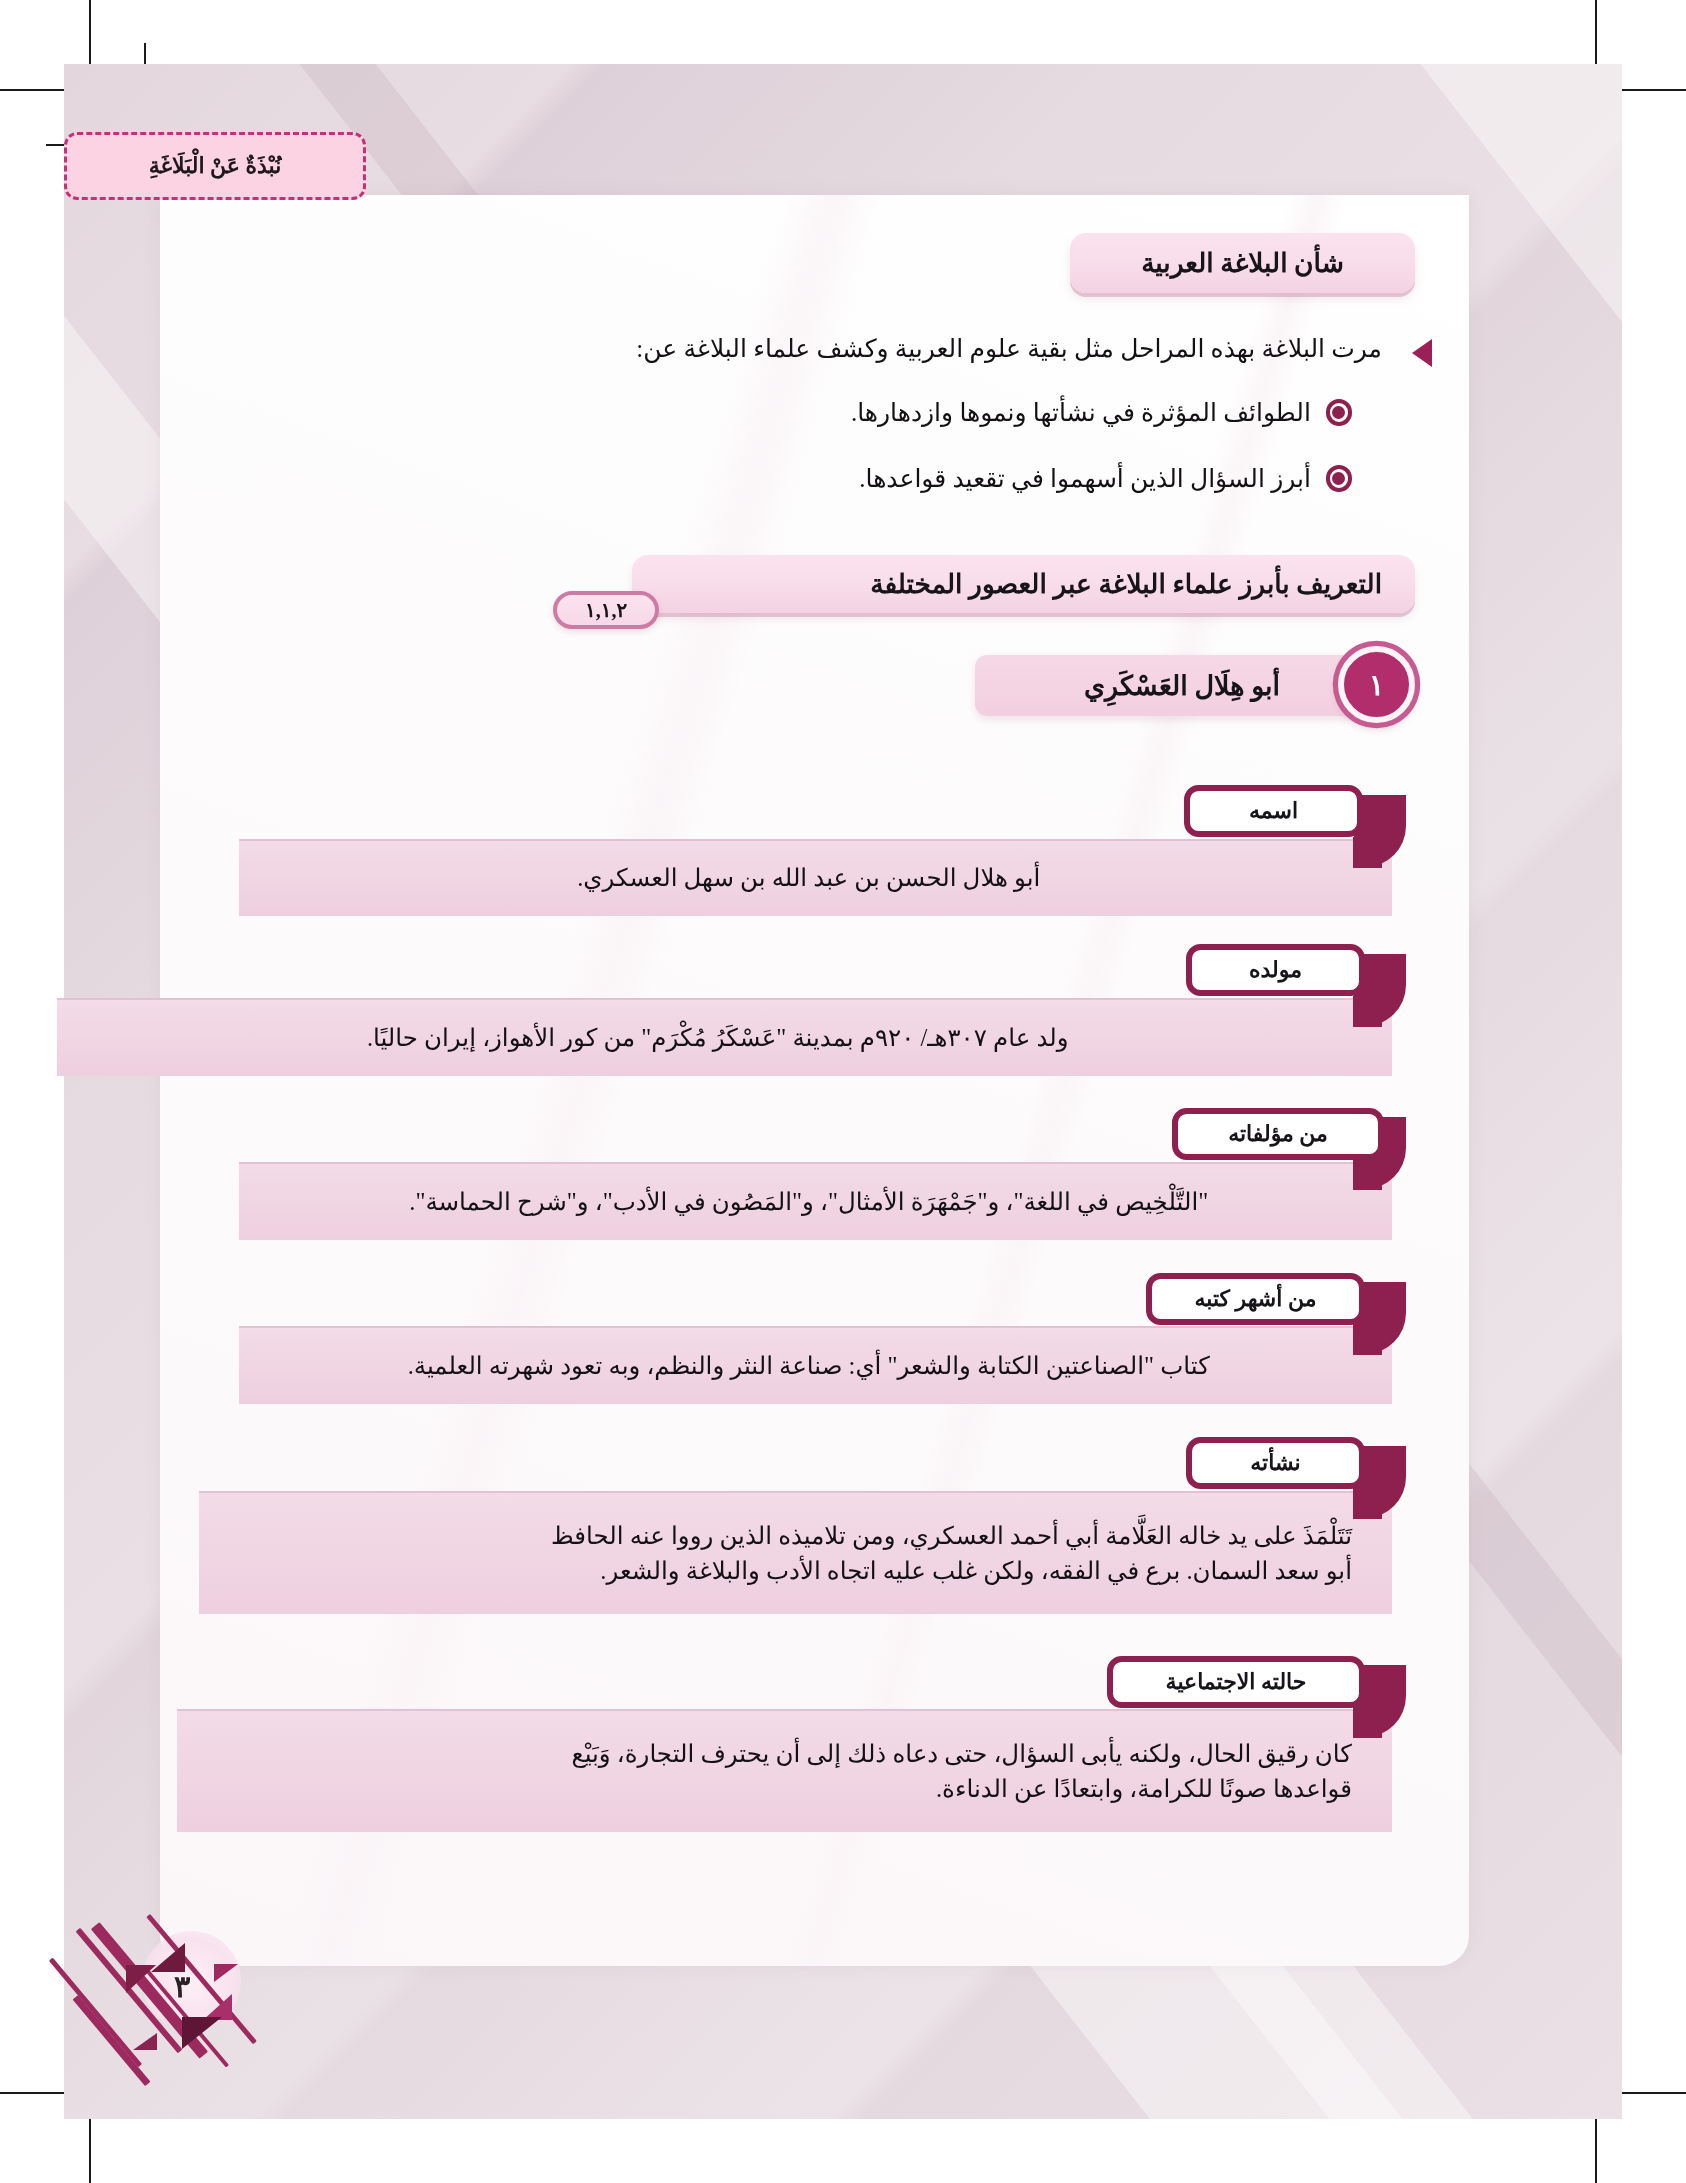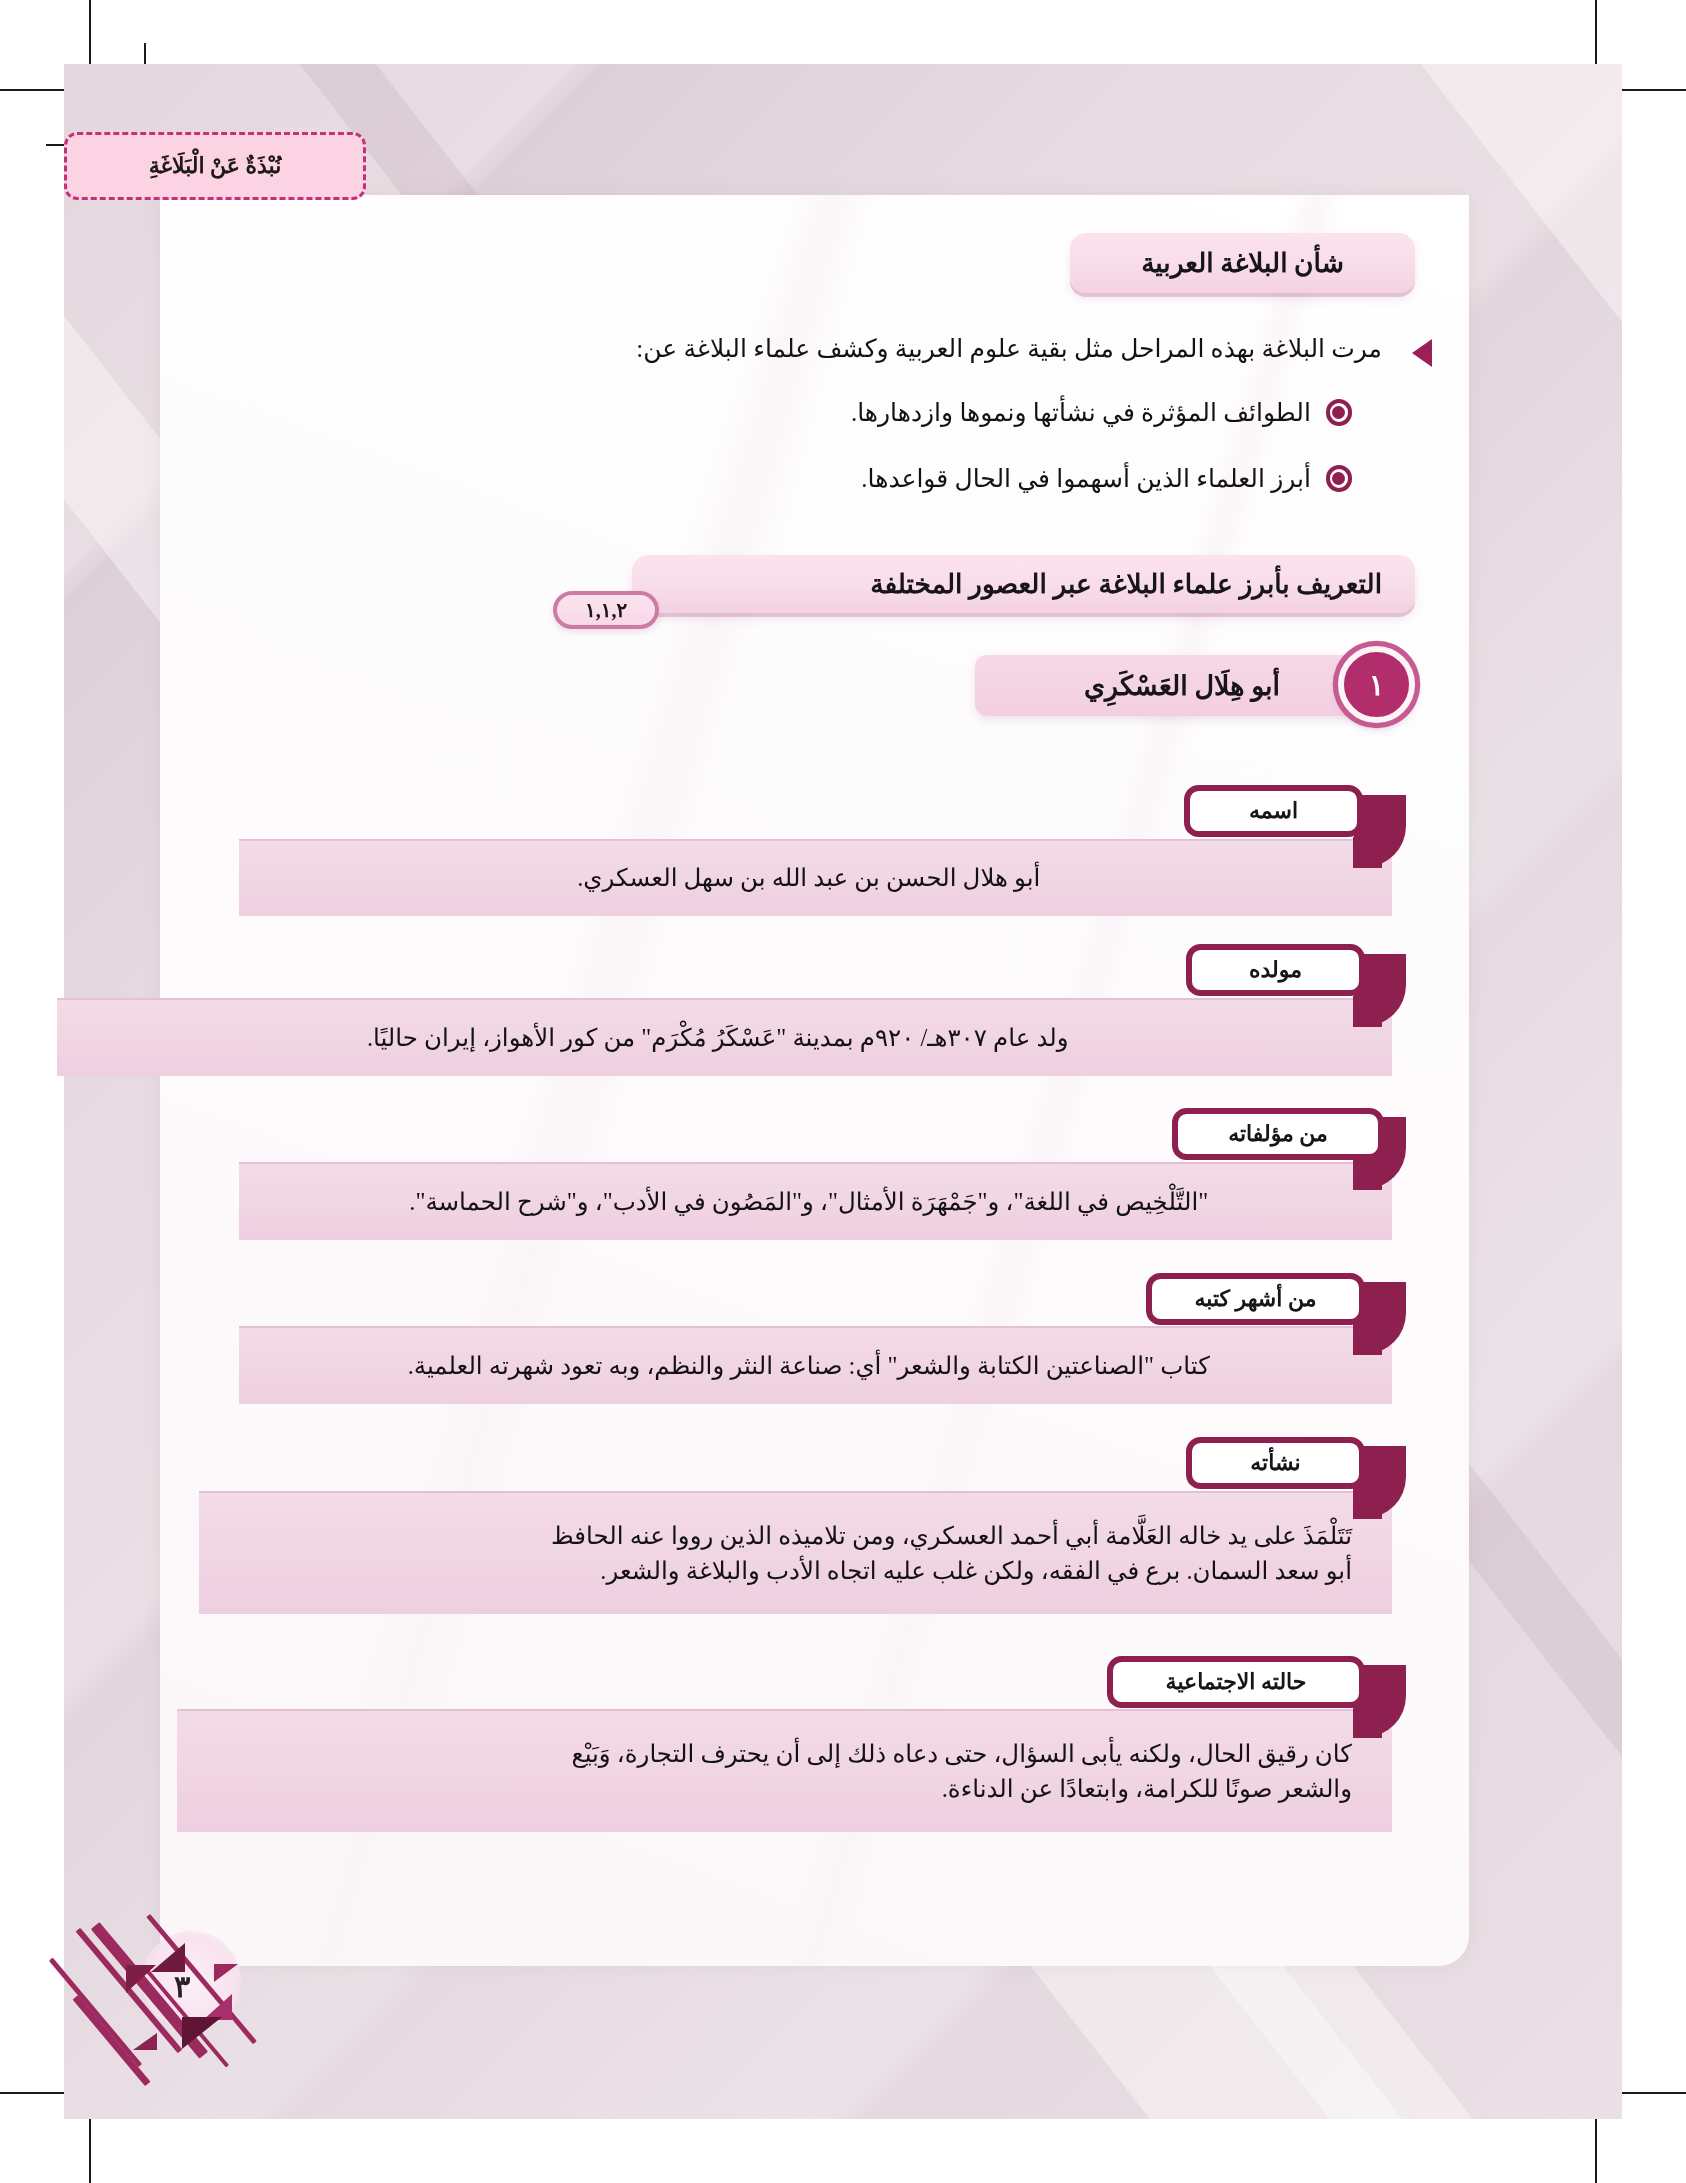--- a/index.html
+++ b/index.html
@@ -277,21 +277,21 @@
 <div id="intro-block">
   <div class="line">مرت البلاغة بهذه المراحل مثل بقية علوم العربية وكشف علماء البلاغة عن:</div>
 </div>
 
 <div class="bullet-row" style="top:398px;">
   <span class="bullet-dot"></span>
   <span class="txt">الطوائف المؤثرة في نشأتها ونموها وازدهارها.</span>
 </div>
 <div class="bullet-row" style="top:464px;">
   <span class="bullet-dot"></span>
-  <span class="txt">أبرز العلماء الذين أسهموا في الحال قواعدها.</span>
+  <span class="txt">أبرز السؤال الذين أسهموا في تقعيد قواعدها.</span>
 </div>
 
 <div class="pink-head" id="section-bar">
   <span class="txt">التعريف بأبرز علماء البلاغة عبر العصور المختلفة</span>
 </div>
 <div id="section-number-badge">
   <span class="txt">١,١,٢</span>
 </div>
 
 <div id="person-bar">
@@ -344,21 +344,21 @@
         <div class="line">أبو سعد السمان. برع في الفقه، ولكن غلب عليه اتجاه الأدب والبلاغة والشعر.</div>
       </div>
       <div class="info-tail" style="right: 280px; top: 1446px;"></div>
       <div class="info-label" style="right: 321px; top: 1437px; width: 179px;">
         <span class="txt">نشأته</span>
       </div>
     </div>
     <div class="info-block">
       <div class="info-body" style="right: 294px; top: 1709px; width: 1215px; height: 123px;">
         <div class="line">كان رقيق الحال، ولكنه يأبى السؤال، حتى دعاه ذلك إلى أن يحترف التجارة، وَبَيْع</div>
-        <div class="line">والشعر صونًا للكرامة، وابتعادًا عن الدناءة.</div>
+        <div class="line">قواعدها صونًا للكرامة، وابتعادًا عن الدناءة.</div>
       </div>
       <div class="info-tail" style="right: 280px; top: 1665px;"></div>
       <div class="info-label" style="right: 321px; top: 1656px; width: 258px;">
         <span class="txt">حالته الاجتماعية</span>
       </div>
     </div>
   </div>
 
 <div id="page-ornament">
   <div class="halo"></div>

